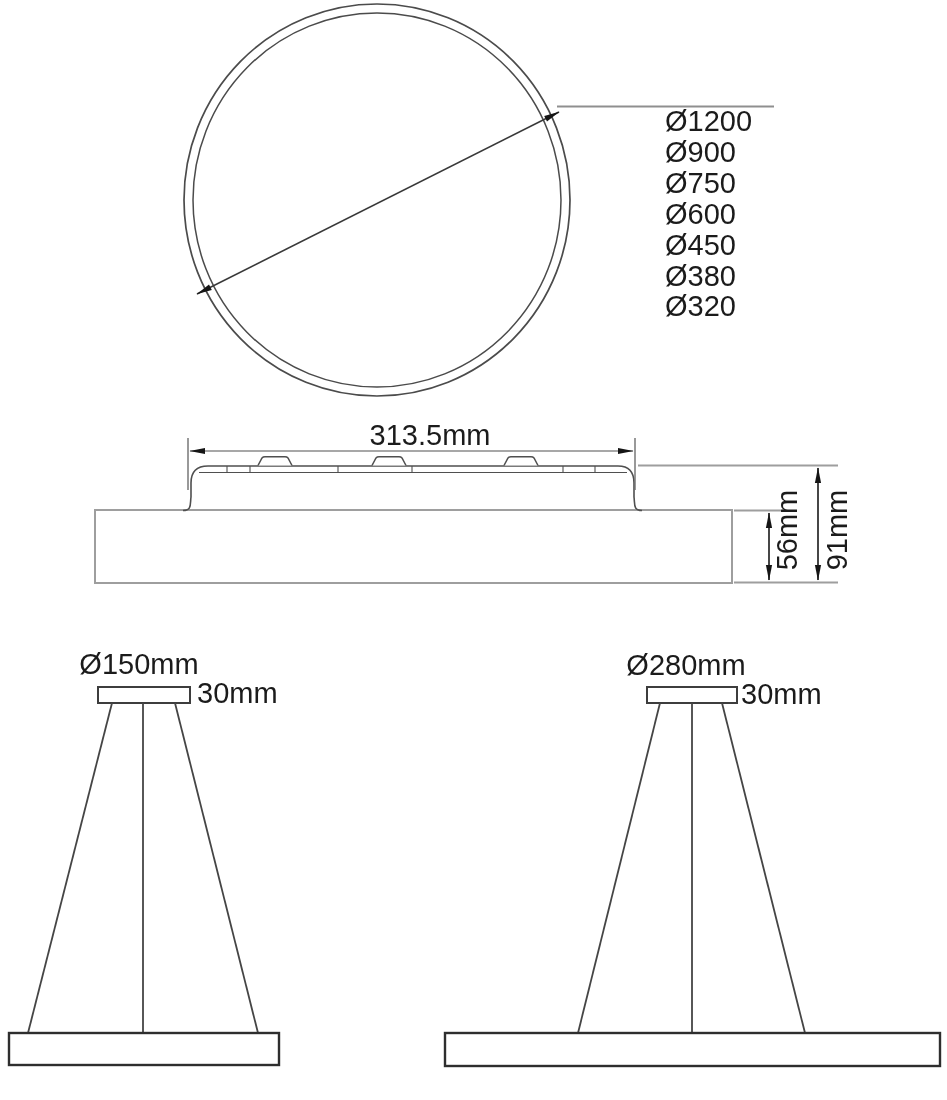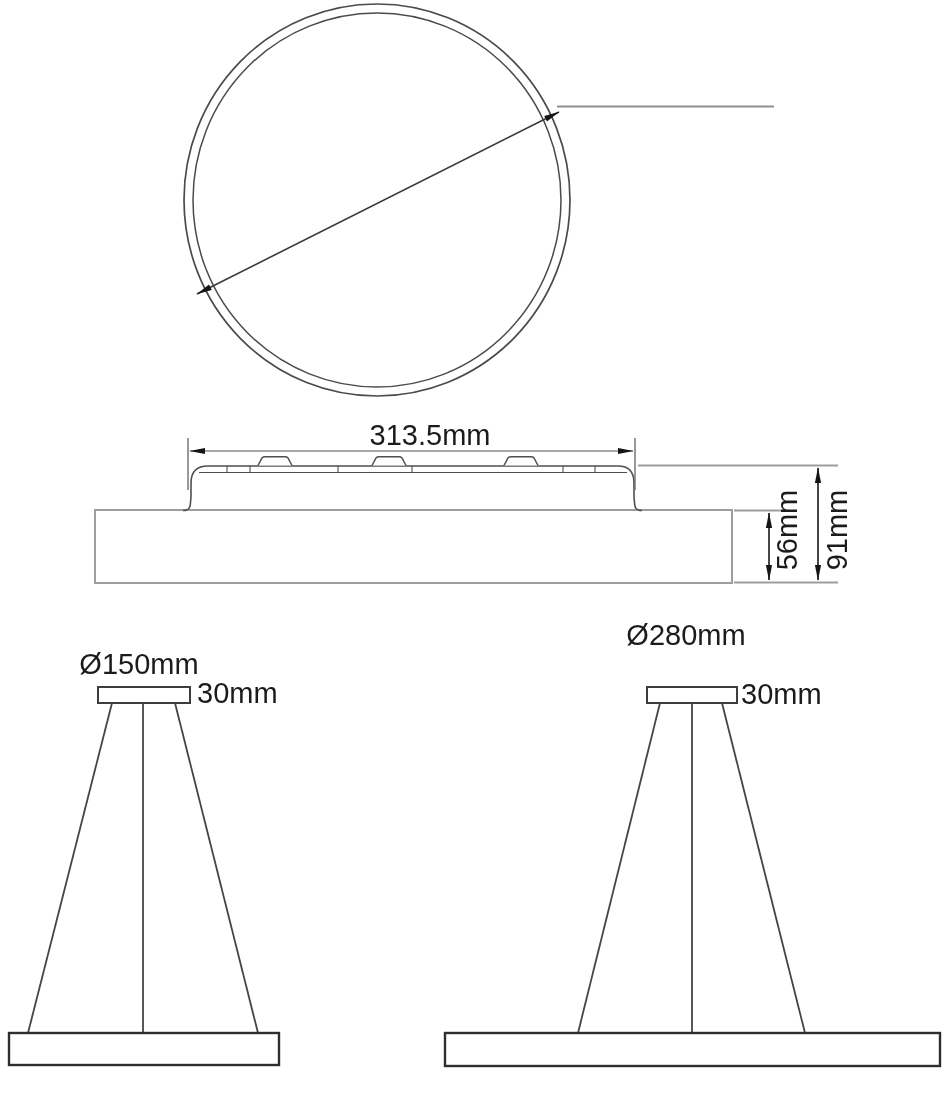--- a/index.html
+++ b/index.html
@@ -93,30 +93,39 @@
       <rect x="647" y="687" width="90" height="16" fill="#ffffff" stroke="#3d3d3d" stroke-width="2"></rect>
       <g stroke="#454545" stroke-width="1.8">
         <line x1="660" y1="703" x2="578" y2="1033"></line>
         <line x1="722" y1="703" x2="805" y2="1033"></line>
         <line x1="692" y1="703" x2="692" y2="1033"></line>
       </g>
       <rect x="445" y="1033" width="495" height="33" fill="#ffffff" stroke="#2e2e2e" stroke-width="2.4"></rect>
     </g>
   </svg>
 
+  <div class="label dia-list" style="left:665px;top:106px;">
+    <div class="label-line">Ø1200</div>
+    <div class="label-line">Ø900</div>
+    <div class="label-line">Ø750</div>
+    <div class="label-line">Ø600</div>
+    <div class="label-line">Ø450</div>
+    <div class="label-line">Ø380</div>
+    <div class="label-line">Ø320</div>
+  </div>
 
   <div class="label center" style="left:430px;top:420px;">313.5mm</div>
 
   <div class="label vert" style="left:787px;top:530px;">56mm</div>
 
   <div class="label vert" style="left:837px;top:530px;">91mm</div>
 
   <div class="label center" style="left:139px;top:649px;">Ø150mm</div>
 
   <div class="label" style="left:197px;top:678px;">30mm</div>
 
 
-  <div class="label center" style="left:686px;top:620px;text-align:right;">Ø280mm</div>
+  <div class="label center" style="left:686px;top:650px;text-align:right;">Ø280mm</div>
 
   <div class="label" style="left:741px;top:679px;">30mm</div>
 
 
 </div>
 
 </body></html>

